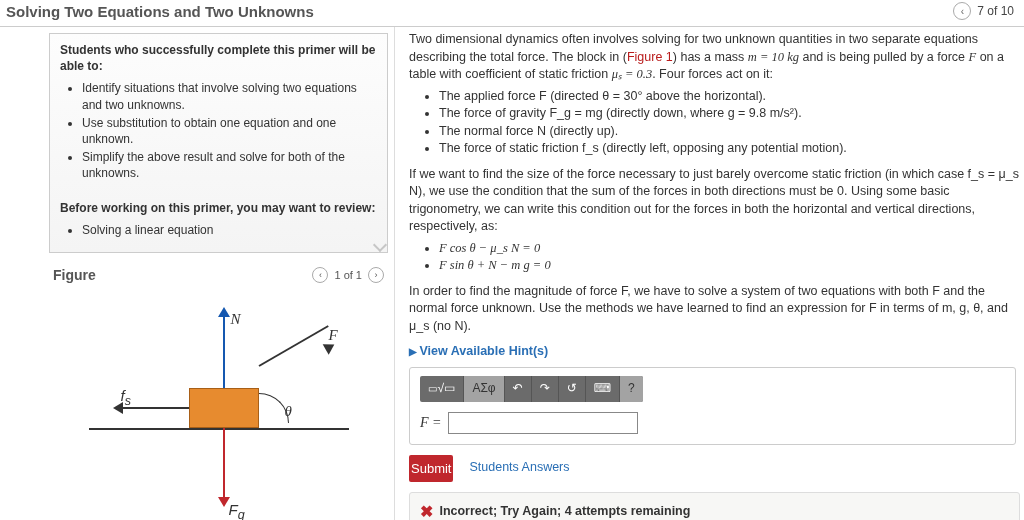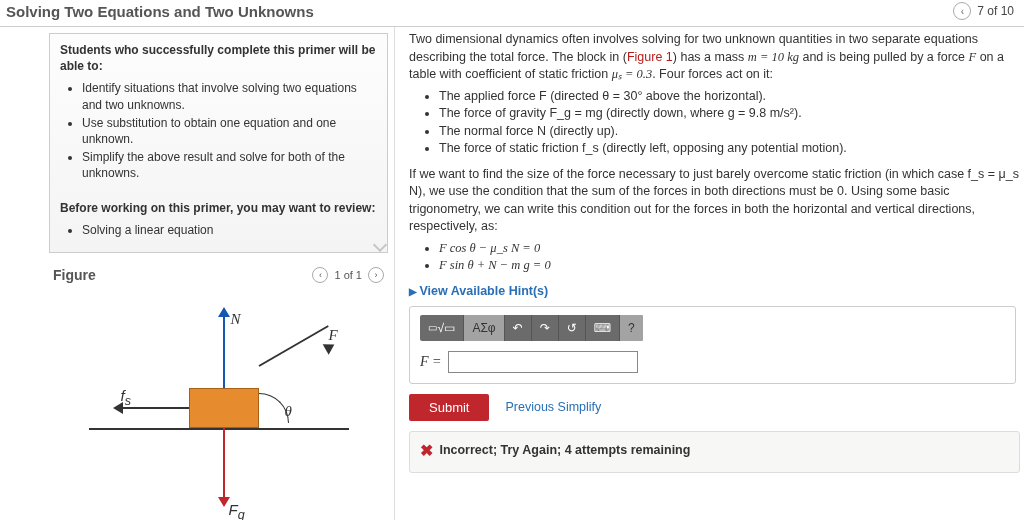--- a/index.html
+++ b/index.html
@@ -40,21 +40,21 @@
 .hints::before { content: "▶ "; font-size: 10px; }
 .ans-wrap { border: 1px solid #ccc; border-radius: 3px; padding: 8px 10px 10px; background: #fff; margin-right: 4px; }
 .toolbar { background: #6b6b6b; display: inline-flex; align-items: center; border-radius: 2px; overflow: hidden; height: 26px; }
 .tbtn { color: #fff; padding: 0 8px; height: 100%; display: flex; align-items: center; font-size: 12px; border-right: 1px solid #555; cursor: pointer; }
 .tbtn:last-child { border-right: none; }
 .tbtn.light { background: #a3a3a3; color: #333; }
 .ans-row { margin-top: 10px; display: flex; align-items: center; gap: 6px; }
 .eqlabel { font-family: 'Times New Roman', serif; font-style: italic; font-size: 14px; }
 .ans-input { width: 190px; height: 22px; border: 1px solid #888; padding: 2px 4px; }
 .submit-row { margin-top: 10px; display: flex; align-items: center; gap: 16px; }
-.submit-btn { background: #c0272d; color: #fff; border: none; padding: 6px 20px; font-size: 13px; cursor: pointer; border-radius: 2px; }
+.submit-btn { background: #c0272d; color: #fff; border: none; padding: 6px 2px; font-size: 13px; cursor: pointer; border-radius: 2px; }
 .prev-link { color: #2a6fb5; font-size: 12.5px; cursor: pointer; }
 .feedback { margin-top: 10px; border: 1px solid #ddd; background: #f7f7f5; border-radius: 3px; padding: 8px 10px 10px; }
 .fb-head { font-weight: bold; color: #333; display: flex; align-items: center; gap: 6px; }
 .xicon { color: #c0272d; font-size: 16px; font-weight: bold; }
 </style>
 </head>
 <body>
 
 <div class="header">
   <div class="title">Solving Two Equations and Two Unknowns</div>
@@ -118,20 +118,21 @@
       <li>The applied force F (directed θ = 30° above the horizontal).</li>
       <li>The force of gravity F_g = mg (directly down, where g = 9.8 m/s²).</li>
       <li>The normal force N (directly up).</li>
       <li>The force of static friction f_s (directly left, opposing any potential motion).</li>
     </ul>
     <p>If we want to find the size of the force necessary to just barely overcome static friction (in which case f_s = μ_s N), we use the condition that the sum of the forces in both directions must be 0. Using some basic trigonometry, we can write this condition out for the forces in both the horizontal and vertical directions, respectively, as:</p>
     <ul>
       <li class="mi">F cos θ − μ_s N = 0</li>
       <li class="mi">F sin θ + N − m g = 0</li>
     </ul>
+    <p>In order to find the magnitude of force F, we have to solve a system of two equations with both F and the normal force unknown. Use the methods we have learned to find an expression for F in terms of m, g, θ, and μ_s (no N).</p>
 
     <div class="hints">View Available Hint(s)</div>
 
     <div class="ans-wrap">
       <div class="toolbar">
         <div class="tbtn"><span style="font-size:10px;">▭</span>√▭</div>
         <div class="tbtn light">ΑΣφ</div>
         <div class="tbtn">↶</div>
         <div class="tbtn">↷</div>
         <div class="tbtn">↺</div>
@@ -139,21 +140,21 @@
         <div class="tbtn light">?</div>
       </div>
       <div class="ans-row">
         <span class="eqlabel">F =</span>
         <input class="ans-input" value="" style="">
       </div>
     </div>
 
     <div class="submit-row">
       <button class="submit-btn">Submit</button>
-      <span class="prev-link">Previous Simplify</span>
+      <span class="prev-link">Students Answers</span>
     </div>
 
     <div class="feedback">
       <div class="fb-head">
         <span class="xicon">✖</span>
         <span>Incorrect; Try Again; 4 attempts remaining</span>
       </div>
 
     </div>
   </div>

